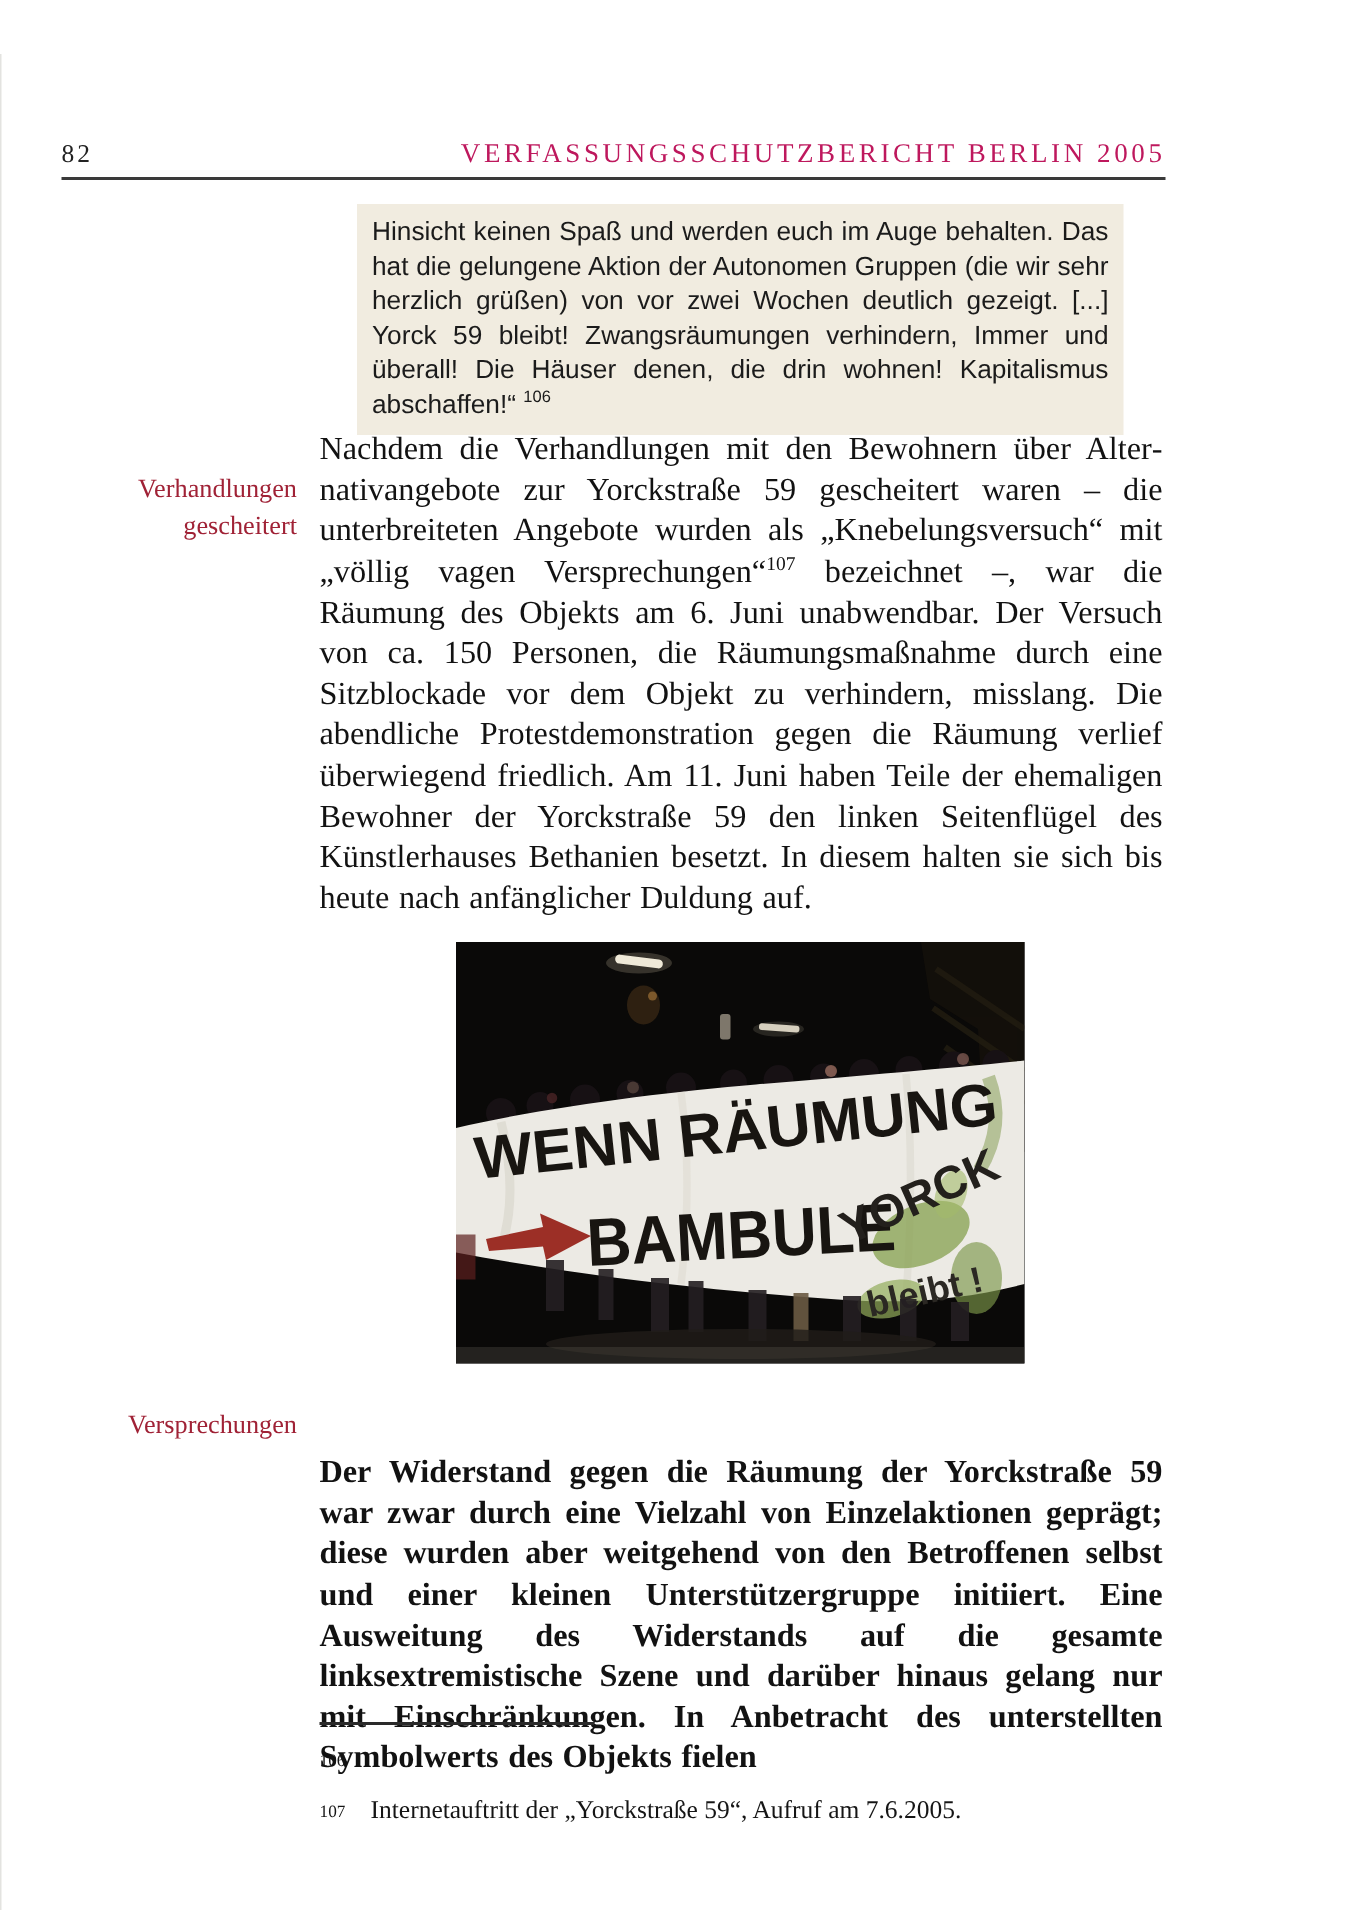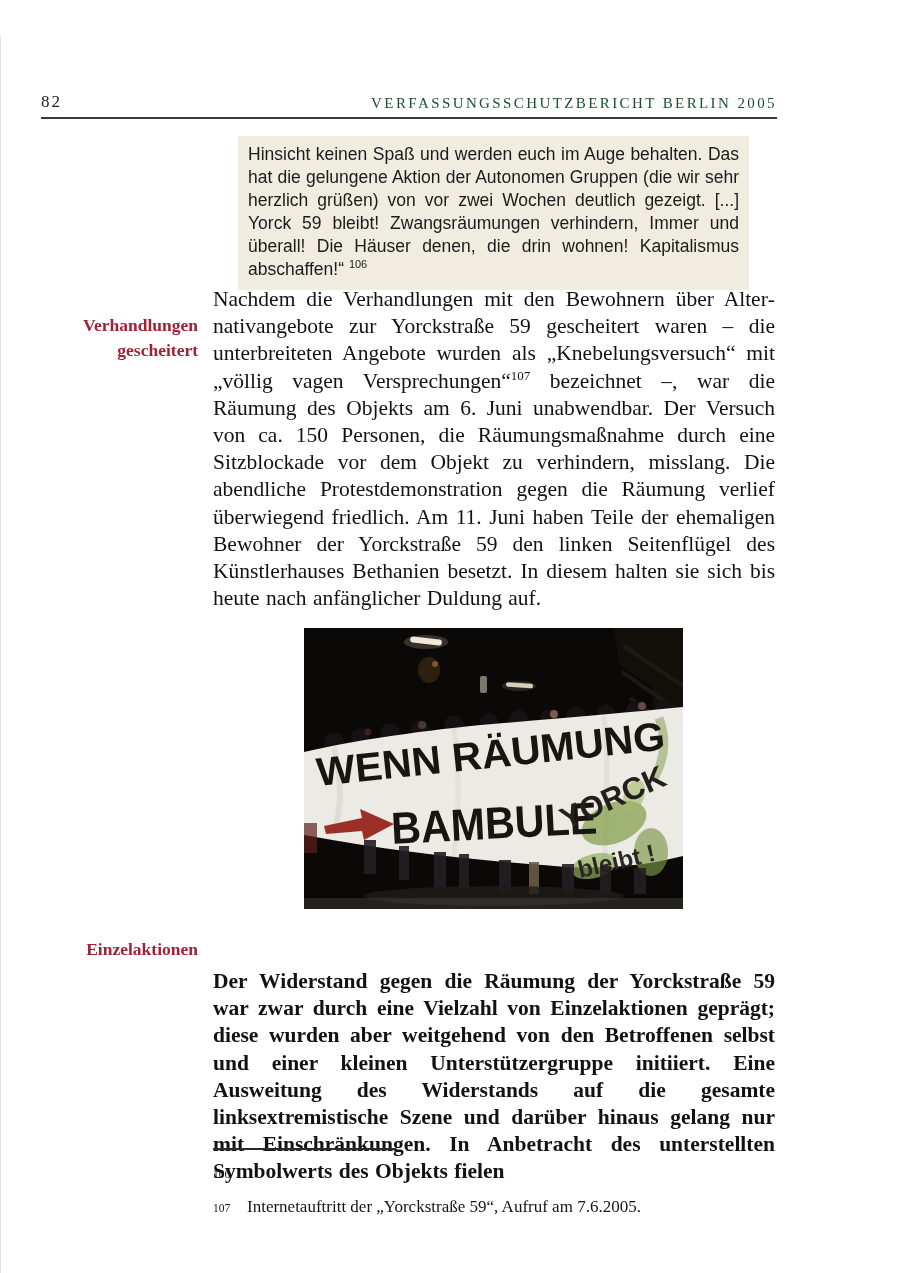--- a/index.html
+++ b/index.html
@@ -15,38 +15,37 @@
     margin-top:36px;
   }
   
   .header {
     position:absolute; left:40px; top:56px; width:736px;
     display:flex; justify-content:space-between; align-items:flex-end;
     border-bottom:2px solid #3a3a3a;
     padding-bottom:5px;
   }
   .page-num { font-size:17px; letter-spacing:2px; color:#222; }
-  .header-title { font-size:15px; letter-spacing:2.4px; color:#14532d; }
+  .header-title { font-size:18px; letter-spacing:2.4px; color:#be185d; }
   
   .quote-block {
     position:absolute; left:237px; top:100px; width:511px;
     background:#f1ece0;
     padding:7px 10px 9px 10px;
     font-family:"Liberation Sans", sans-serif;
     font-size:17.5px; line-height:23px;
     text-align:justify; color:#1b1b1b;
   }
   .quote-block sup { font-size:11px; line-height:0; vertical-align:super; }
   
   .margin-note {
     position:absolute; left:40px; width:157px;
     text-align:right;
     font-size:17.5px; line-height:25px;
     color:#a02236;
-    font-weight:bold;
   }
   .mn1 { top:277px; }
   .mn2 { top:901px; }
   
   .body-par {
     position:absolute; left:212px; width:562px;
     font-size:21.5px; line-height:27.2px;
     text-align:justify; color:#121212;
     word-spacing:1px;
   }
@@ -80,21 +79,21 @@
 <div class="page">
 
   <div class="header">
     <span class="page-num">82</span>
     <span class="header-title">VERFASSUNGSSCHUTZBERICHT BERLIN 2005</span>
   </div>
 
   <div class="quote-block"><span>Hinsicht keinen Spaß und werden euch im Auge behalten. Das hat die gelungene Aktion der Autonomen Gruppen (die wir sehr herzlich grüßen) von vor zwei Wochen deutlich gezeigt. [...] Yorck 59 bleibt! Zwangsräumungen verhindern, Immer und überall! Die Häuser denen, die drin wohnen! Kapitalismus abschaffen!“</span> <sup>106</sup></div>
 
   <div class="margin-note mn1">Verhandlungen gescheitert</div>
-  <div class="margin-note mn2">Einzelaktionen</div>
+  <div class="margin-note mn2">Versprechungen</div>
 
   <div class="body-par p1"><span>Nachdem die Verhandlungen mit den Bewohnern über Alter­nativangebote zur Yorckstraße 59 gescheitert waren – die unterbreiteten Angebote wurden als „Knebelungsversuch“ mit „völlig vagen Versprechungen“</span><sup>107</sup><span> bezeichnet –, war die Räumung des Objekts am 6. Juni unabwendbar. Der Versuch von ca. 150 Personen, die Räumungsmaßnahme durch eine Sitzblockade vor dem Objekt zu verhindern, misslang. Die abendliche Protestdemonstration gegen die Räumung verlief überwiegend friedlich. Am 11. Juni haben Teile der ehemaligen Bewohner der Yorckstraße 59 den linken Sei­tenflügel des Künstlerhauses Bethanien besetzt. In diesem halten sie sich bis heute nach anfänglicher Duldung auf.</span></div>
 
   <div class="photo-wrap">
     <svg width="379" height="281" viewBox="0 0 379 281" xmlns="http://www.w3.org/2000/svg">
       <rect width="379" height="281" fill="#0a0908"></rect>
 
       <g opacity="0.85">
         <path d="M310,0 L379,0 L379,140 L352,126 L348,58 L316,38 Z" fill="#15110b"></path>
         <path d="M320,18 L379,58 M318,44 L379,86 M326,70 L379,108" stroke="#272113" stroke-width="4" fill="none" opacity="0.8"></path>

